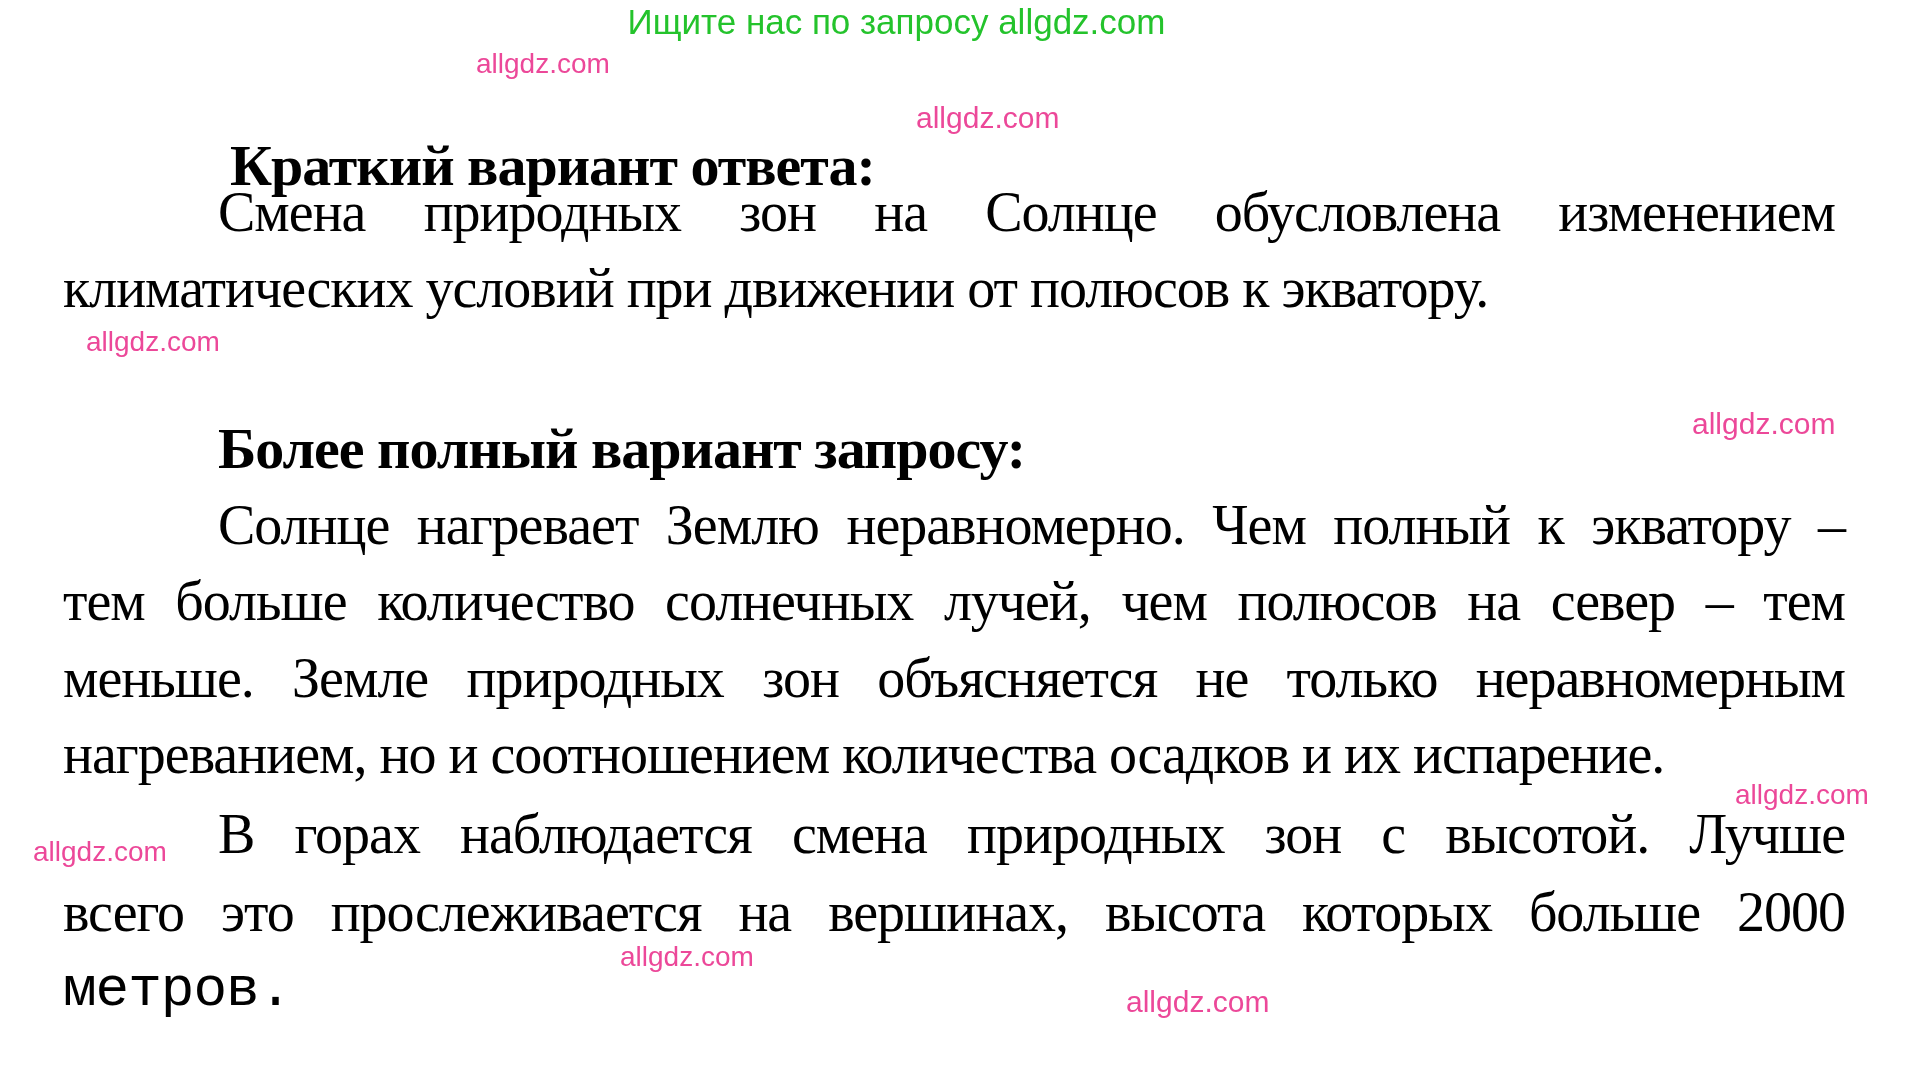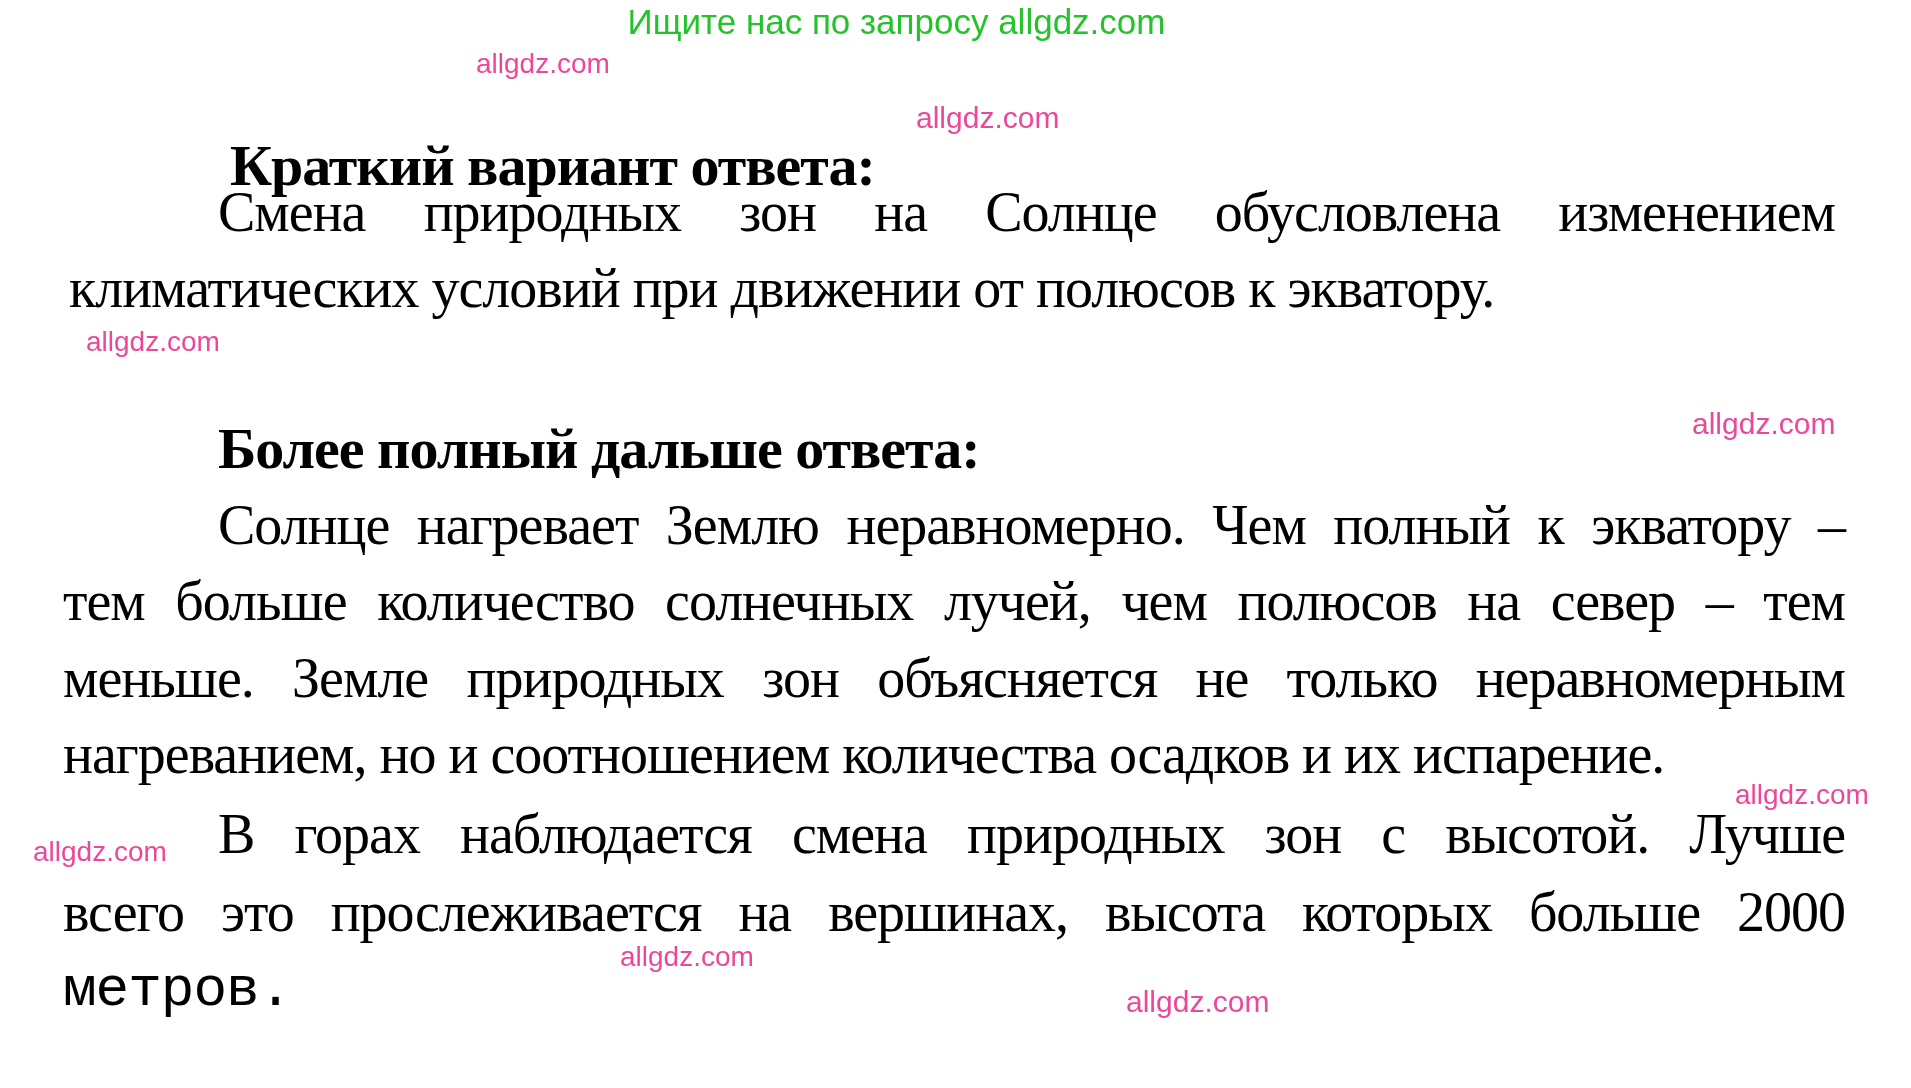--- a/index.html
+++ b/index.html
@@ -67,21 +67,21 @@
   .wm-2 { top: 101px; left: 916px; font-size: 30px; }
   .wm-3 { top: 326px; left: 86px; }
   .wm-4 { top: 407px; left: 1692px; font-size: 30px; }
   .wm-5 { top: 779px; left: 1735px; }
   .wm-6 { top: 836px; left: 33px; }
   .wm-7 { top: 941px; left: 620px; }
   .wm-8 { top: 985px; left: 1126px; font-size: 30px; }
 
   .h1-short { top: 100px; left: 230px; margin-top: 32px; }
   .p1-l1 { top: 182px; left: 218px; width: 1617px; }
-  .p1-l2 { top: 258px; left: 69px; }
+  .p1-l2 { top: 258px; left: 63px; }
 
   .h2-full { top: 415px; left: 218px; }
   .p2-l1 { top: 495px; left: 218px; width: 1627px; }
   .p2-l2 { top: 571px; left: 63px;  width: 1782px; }
   .p2-l3 { top: 648px; left: 63px;  width: 1782px; }
   .p2-l4 { top: 724px; left: 63px; font-family: Liberation Serif, serif; }
 
   .p3-l1 { top: 804px; left: 218px; width: 1627px; }
   .p3-l2 { top: 882px; left: 63px;  width: 1782px; }
   .p3-l3 { top: 960px; left: 63px; font-family: Liberation Mono, monospace; }
@@ -97,21 +97,21 @@
   <div class="abs watermark wm-2">allgdz.com</div>
 
   <div class="abs heading h1-short">Краткий вариант ответа:</div>
 
   <div class="abs bodyline just p1-l1">Смена природных зон на Солнце обусловлена изменением</div>
   <div class="abs bodyline p1-l2">климатических условий при движении от полюсов к экватору.</div>
 
   <div class="abs watermark wm-3">allgdz.com</div>
   <div class="abs watermark wm-4">allgdz.com</div>
 
-  <div class="abs heading h2-full">Более полный дальше ответа:</div>
+  <div class="abs heading h2-full">Более полный вариант запросу:</div>
 
   <div class="abs bodyline just p2-l1">Солнце нагревает Землю неравномерно. Чем полный к экватору –</div>
   <div class="abs bodyline just p2-l2">тем больше количество солнечных лучей, чем полюсов на север – тем</div>
   <div class="abs bodyline just p2-l3">меньше. Земле природных зон объясняется не только неравномерным</div>
   <div class="abs bodyline p2-l4">нагреванием, но и соотношением количества осадков и их испарение.</div>
 
   <div class="abs watermark wm-5">allgdz.com</div>
   <div class="abs watermark wm-6">allgdz.com</div>
 
   <div class="abs bodyline just p3-l1">В горах наблюдается смена природных зон с высотой. Лучше</div>

